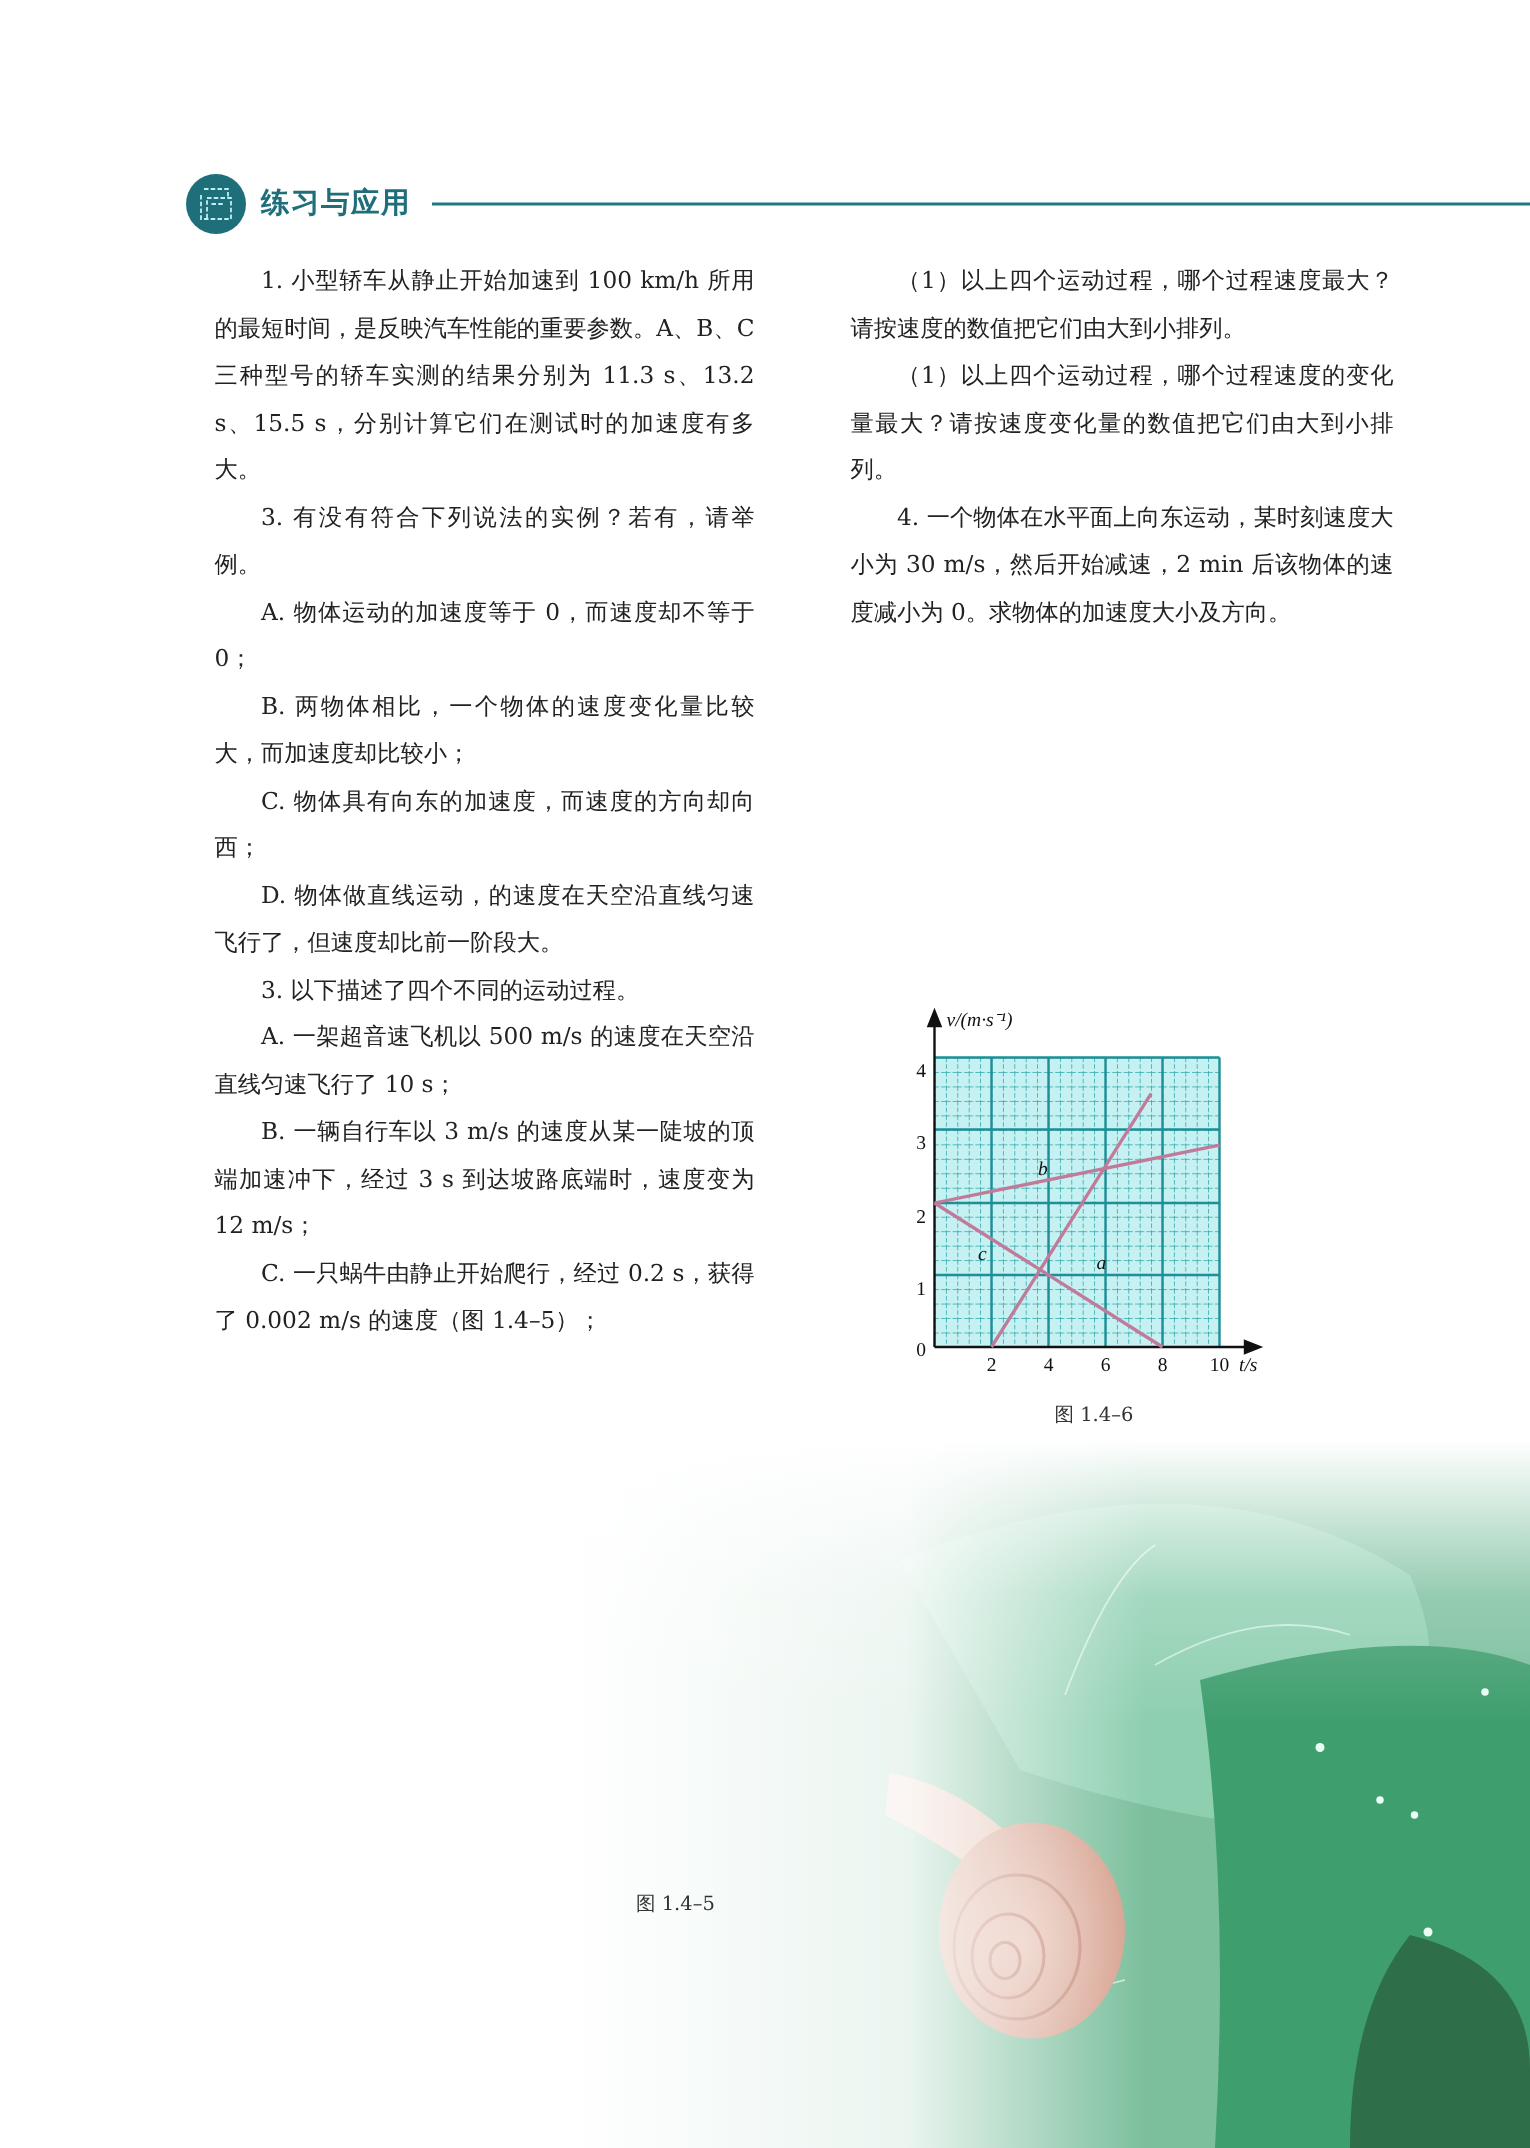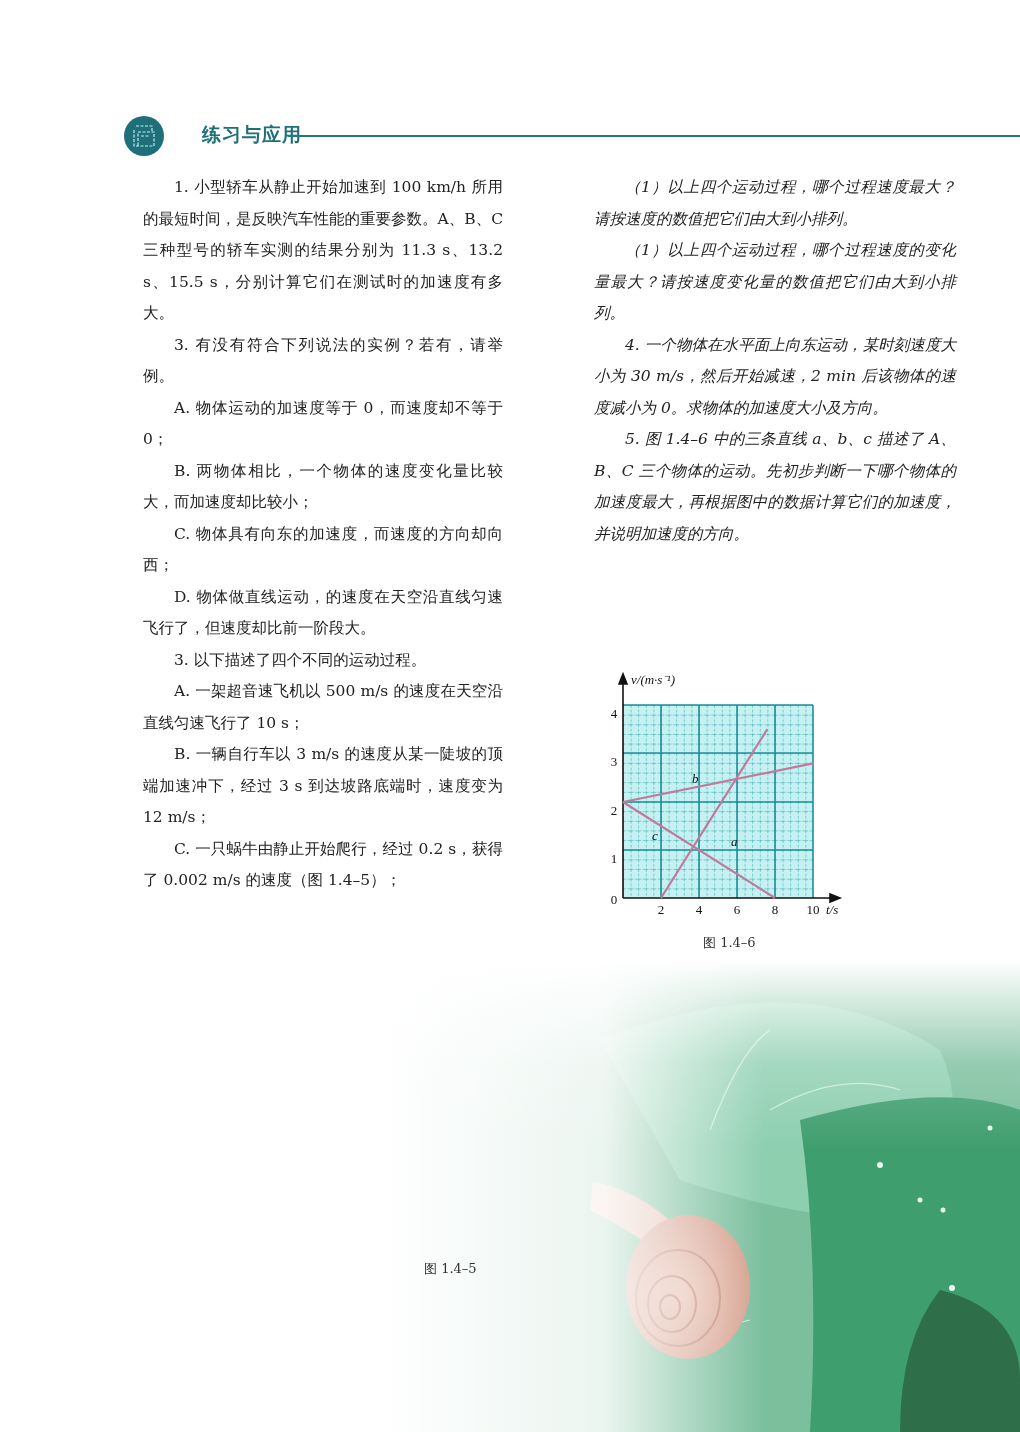--- a/index.html
+++ b/index.html
@@ -2,25 +2,25 @@
 <html><head>
 <meta charset="utf-8">
 <style>
   html, body { margin:0; padding:0; }
   body { width:1020px; height:1432px; background:#ffffff; position:relative; overflow:hidden;
          font-family:"DejaVu Serif","Liberation Serif",serif; color:#222; }
   .header { position:absolute; left:124px; top:116px; width:896px; height:40px; }
   .badge { position:absolute; left:0; top:0; width:40px; height:40px; border-radius:50%; background:#1f6f7a; }
   .badge svg { position:absolute; left:0; top:0; }
   .header-title { position:absolute; left:50px; top:6px; font-family:"DejaVu Sans","Liberation Sans",sans-serif;
-                  font-size:19px; font-weight:bold; color:#1f6f7a; letter-spacing:1px;margin-left:28px; }
+                  font-size:19px; font-weight:bold; color:#1f6f7a; letter-spacing:1px; }
   .header-rule { position:absolute; left:164px; top:19px; right:0; height:2px; background:#1f7a82; }
   .col { position:absolute; font-size:15.5px; line-height:31.5px; text-align:justify;margin-left:15px; }
   .col-left { left:128px; top:172px; width:360px; }
-  .col-right { left:579px; top:172px; width:362px;font-style:italic; }
+  .col-right { left:552px; top:172px; width:362px; }
   .col p { margin:0; text-indent:2em; }
   .fig { position:absolute; }
   .caption { position:absolute; font-size:13px; color:#333; }
   .photo { position:absolute; left:380px; top:960px; width:640px; height:472px; overflow:hidden; }
 </style>
 </head>
 <body>
 
 <div class="header">
   <div class="badge">
@@ -44,21 +44,20 @@
   <p>3. 以下描述了四个不同的运动过程。</p>
   <p>A. 一架超音速飞机以 500 m/s 的速度在天空沿直线匀速飞行了 10 s；</p>
   <p>B. 一辆自行车以 3 m/s 的速度从某一陡坡的顶端加速冲下，经过 3 s 到达坡路底端时，速度变为 12 m/s；</p>
   <p>C. 一只蜗牛由静止开始爬行，经过 0.2 s，获得了 0.002 m/s 的速度（图 1.4–5）；</p>
 </div>
 
 <div class="col col-right">
   <p>（1）以上四个运动过程，哪个过程速度最大？请按速度的数值把它们由大到小排列。</p>
   <p>（1）以上四个运动过程，哪个过程速度的变化量最大？请按速度变化量的数值把它们由大到小排列。</p>
   <p>4. 一个物体在水平面上向东运动，某时刻速度大小为 30 m/s，然后开始减速，2 min 后该物体的速度减小为 0。求物体的加速度大小及方向。</p>
-  <p>5. 图 1.4–6 中的三条直线 a、b、c 描述了 A、B、C 三个物体的运动。先初步判断一下哪个物体的加速度最大，再根据图中的数据计算它们的加速度，并说明加速度的方向。</p>
 </div>
 
 <div class="fig" style="left:600px; top:664px; width:260px; height:260px;">
   <svg width="260" height="260" viewBox="0 0 260 260" font-family="Liberation Serif, serif">
     <defs>
       <pattern id="minorgrid" x="23" y="41" width="7.6" height="9.65" patternUnits="userSpaceOnUse">
         <path d="M0 0 V9.65 M0 0 H7.6" stroke="#27a3a3" stroke-width="1" stroke-dasharray="3 1.5" fill="none"></path>
       </pattern>
     </defs>
 

